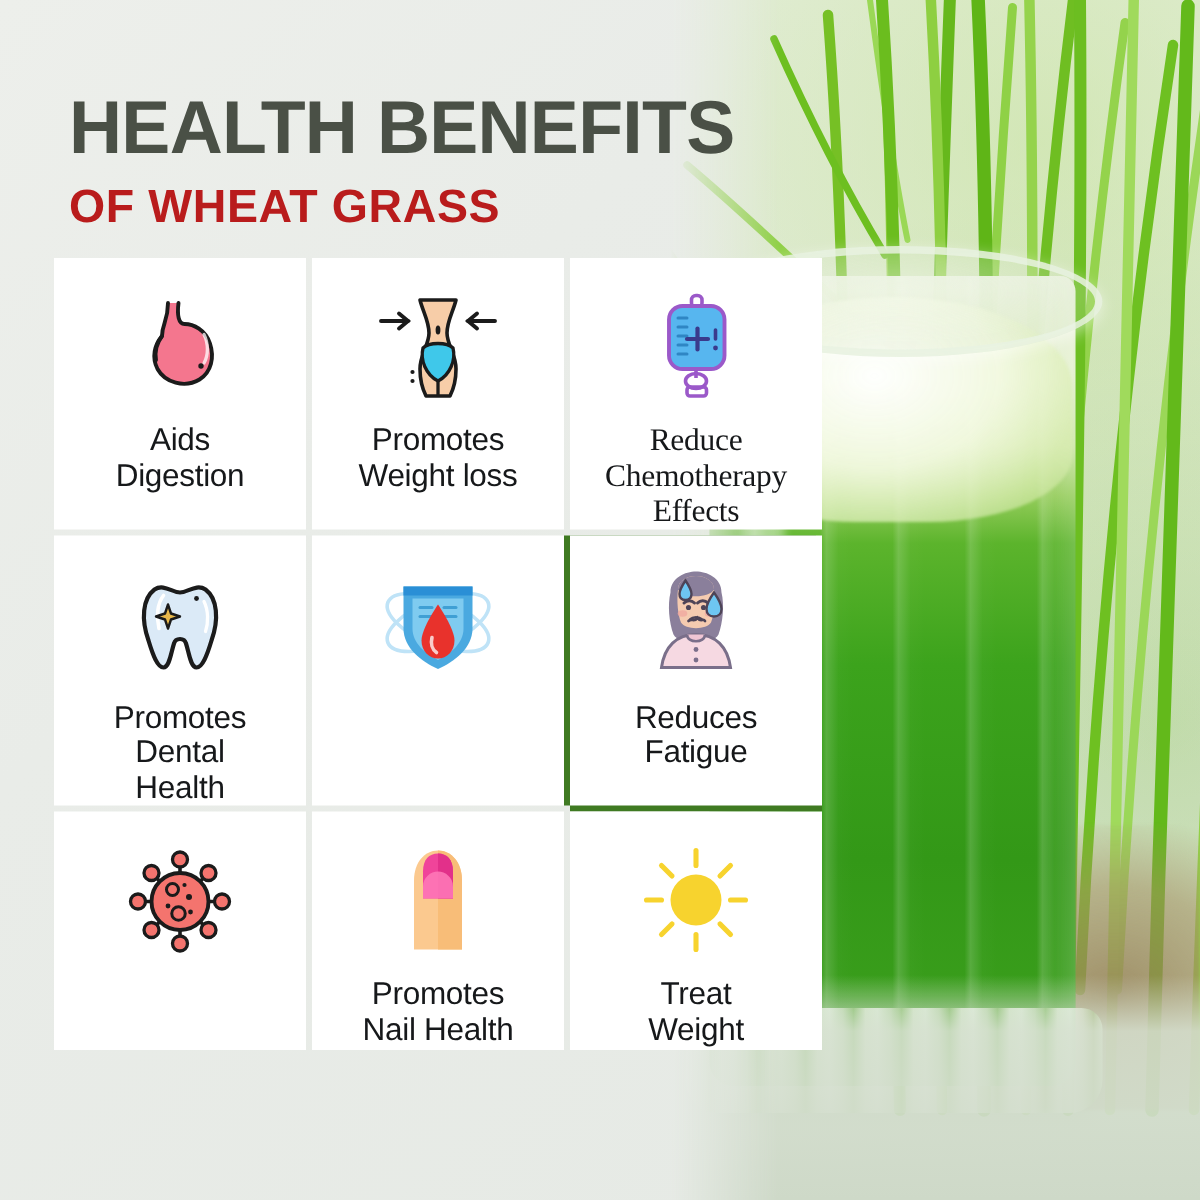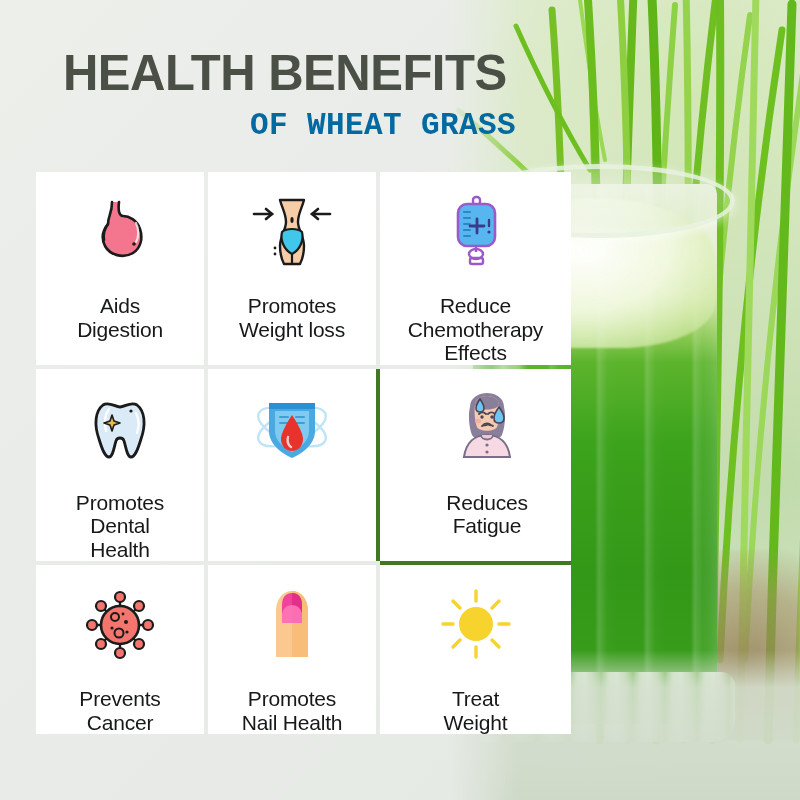--- a/index.html
+++ b/index.html
@@ -174,43 +174,42 @@
     width: 520px;
     height: 800px;
     background: linear-gradient(135deg, #edefeb 0%, #e9ece8 40%, #e6eae5 100%);
     mask-image: linear-gradient(90deg, #000 0%, #000 86%, rgba(0,0,0,0) 100%);
     -webkit-mask-image: linear-gradient(90deg, #000 0%, #000 86%, rgba(0,0,0,0) 100%);
   }
 
   .title-block {
     position: absolute;
     left: 46px;
-    top: 48px;
+    top: 60px;
     width: 470px;
     z-index: 5;
-    text-align: right;
   }
   .title-main {
     font-family: "Liberation Sans", sans-serif;
     font-weight: bold;
     font-size: 50px;
     letter-spacing: -0.5px;
     line-height: 1.0;
     color: #4a5046;
     white-space: nowrap;
     transform: scaleX(0.98);
     transform-origin: left center;
   }
   .title-sub {
-    font-family: Liberation Mono, monospace;
+    font-family: Liberation Sans, sans-serif;
     font-weight: bold;
     font-size: 31px;
     letter-spacing: 0.4px;
     line-height: 1.0;
-    color: #0369a1;
+    color: #b91c1c;
     margin-top: 12px;
     white-space: nowrap;
   }
 
   
   .grid {
     position: absolute;
     left: 36px;
     top: 172px;
     width: 476px;
@@ -227,41 +226,41 @@
     flex-direction: column;
     align-items: center;
     justify-content: flex-start;
     padding-top: 16px;
     position: relative;
   }
   .card.highlight {
     box-shadow:
       -4px 0 0 0 #3f7a22,
       0 4px 0 0 #3f7a22;
-    padding-left: 23px;
   }
   .card-icon {
     height: 86px;
     display: flex;
     align-items: center;
     justify-content: center;
   }
   .card-label {
     font-family: "Liberation Sans", sans-serif;
     font-size: 21px;
     line-height: 1.12;
     color: #16181a;
     text-align: center;
     letter-spacing: -0.2px;
-    margin-top: 20px;
+    margin-top: 8px;
     white-space: pre-line;
     width: 168px;
   }
   .card-label.wide {
     width: 147px;
+    font-family: Liberation Serif, serif;
   }
 </style>
 </head>
 <body>
 
 <div id="poster">
 
   <div class="photo">
     <div class="photo-haze"></div>
 
@@ -471,22 +470,20 @@
           </g>
           <circle cx="41" cy="40" r="19" fill="#f4746e" stroke="#1b1b1b" stroke-width="2.6"></circle>
           <circle cx="36" cy="32" r="4" fill="none" stroke="#1b1b1b" stroke-width="2"></circle>
           <circle cx="40" cy="48" r="4.5" fill="none" stroke="#1b1b1b" stroke-width="2"></circle>
           <circle cx="47" cy="37" r="2" fill="#1b1b1b"></circle>
           <circle cx="33" cy="43" r="1.6" fill="#1b1b1b"></circle>
           <circle cx="48" cy="47" r="1.6" fill="#1b1b1b"></circle>
           <circle cx="44" cy="29" r="1.4" fill="#1b1b1b"></circle>
         </svg>
       </div>
-      <div class="card-label">Prevents
-Cancer</div>
     </div>
 
     <div class="card">
       <div class="card-icon">
         <svg width="64" height="78" viewBox="0 0 64 78">
           <path d="M16 72 L16 26 C16 14 23 6 32 6 C41 6 48 14 48 26 L48 72 Z" fill="#fbc98f"></path>
           <path d="M32 72 L32 6 C41 6 48 14 48 26 L48 72 Z" fill="#f8bd78"></path>
           <path d="M22 38 L22 20 C22 12 26 8 32 8 C38 8 42 12 42 20 L42 38 Z" fill="#f0449a"></path>
           <path d="M32 38 L32 8 C38 8 42 12 42 20 L42 38 Z" fill="#e2308a"></path>
           <path d="M22 30 C22 24 27 20 32 20 C37 20 42 24 42 30 L42 38 L22 38 Z" fill="#ff7ab8" opacity="0.85"></path>

